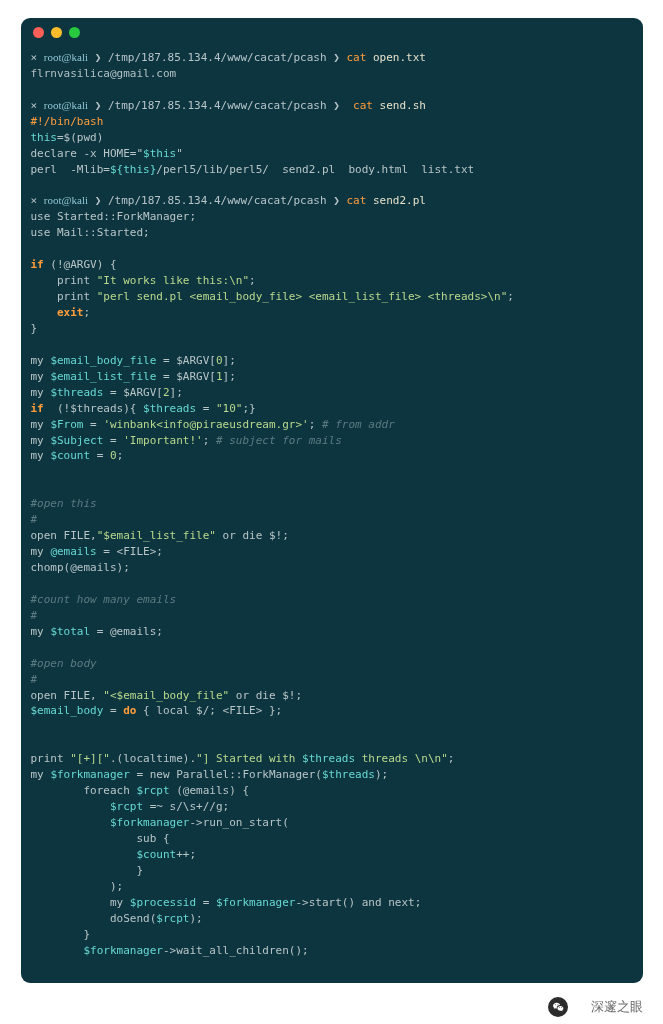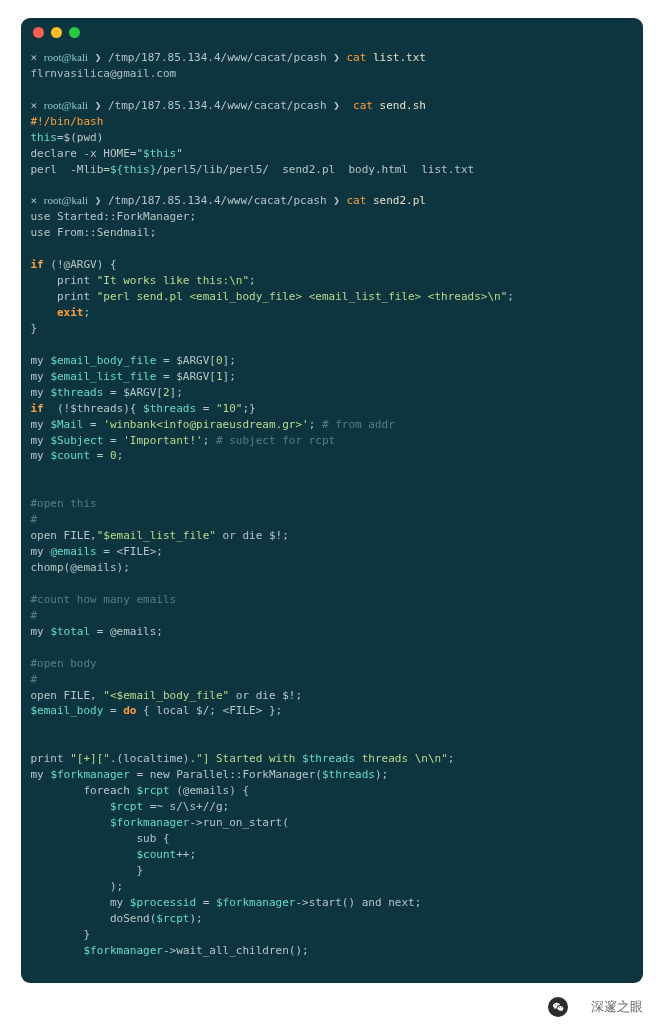--- a/index.html
+++ b/index.html
@@ -44,21 +44,21 @@
   .prompt-arrow { color:#b6c4c8;}
   .prompt-path { color:#b6c4c8;}
   .cmd-cat { color:#ff9d3c;margin-top:6px;}
   .cmd-arg { color:#e6e1ca;}
   .out {color:#b0c0c3;}
   .shebang{color:#ff9d3c;}
   .kw{color:#ff9d3c;font-weight:bold;}
   .var{color:#66d9d0;}
   .str{color:#b9d98c;}
   .num{color:#b9d98c;}
-  .comment{color:#5a7b82; }
+  .comment{color:#5a7b82; font-style:italic;}
   .plain{color:#b8c5c7;}
   .footer {
     position: relative;
     width:663px;
     background:#fff;
     height:40px;
   }
   .footer-logo{
     position:absolute;
     right:20px;
@@ -80,45 +80,45 @@
 </style>
 </head>
 <body>
 
 <div class="terminal">
   <div class="titlebar">
     <div class="dot red"></div>
     <div class="dot yellow"></div>
     <div class="dot green"></div>
   </div>
-  <div class="term-body"><span class="prompt-star">× </span><span class="prompt-user">root@kali</span><span class="prompt-arrow"> ❯ </span><span class="prompt-path">/tmp/187.85.134.4/www/cacat/pcash</span><span class="prompt-arrow"> ❯ </span><span class="cmd-cat">cat</span><span> </span><span class="cmd-arg">list.txt</span>
+  <div class="term-body"><span class="prompt-star">× </span><span class="prompt-user">root@kali</span><span class="prompt-arrow"> ❯ </span><span class="prompt-path">/tmp/187.85.134.4/www/cacat/pcash</span><span class="prompt-arrow"> ❯ </span><span class="cmd-cat">cat</span><span> </span><span class="cmd-arg">open.txt</span>
 <span class="out">flrnvasilica@gmail.com</span>
 
 <span class="prompt-star">× </span><span class="prompt-user">root@kali</span><span class="prompt-arrow"> ❯ </span><span class="prompt-path">/tmp/187.85.134.4/www/cacat/pcash</span><span class="prompt-arrow"> ❯  </span><span class="cmd-cat">cat</span><span> </span><span class="cmd-arg">send.sh</span>
 <span class="shebang">#!/bin/bash</span>
 <span class="var">this</span><span class="plain">=$(pwd)</span>
 <span class="plain">declare -x HOME="</span><span class="var">$this</span><span class="plain">"</span>
 <span class="plain">perl  -Mlib=</span><span class="var">${this}</span><span class="plain">/perl5/lib/perl5/  send2.pl  body.html  list.txt</span>
 
 <span class="prompt-star">× </span><span class="prompt-user">root@kali</span><span class="prompt-arrow"> ❯ </span><span class="prompt-path">/tmp/187.85.134.4/www/cacat/pcash</span><span class="prompt-arrow"> ❯ </span><span class="cmd-cat">cat</span><span> </span><span class="cmd-arg">send2.pl</span>
 <span class="plain">use Started::ForkManager;</span>
-<span class="plain">use From::Sendmail;</span>
+<span class="plain">use Mail::Started;</span>
 
 <span class="kw">if</span><span class="plain"> (!@ARGV) {</span>
 <span class="plain">    print </span><span class="str">"It works like this:\n"</span><span class="plain">;</span>
 <span class="plain">    print </span><span class="str">"perl send.pl &lt;email_body_file&gt; &lt;email_list_file&gt; &lt;threads&gt;\n"</span><span class="plain">;</span>
 <span class="kw">    exit</span><span class="plain">;</span>
 <span class="plain">}</span>
 
 <span class="plain">my </span><span class="var">$email_body_file</span><span class="plain"> = $ARGV[</span><span class="num">0</span><span class="plain">];</span>
 <span class="plain">my </span><span class="var">$email_list_file</span><span class="plain"> = $ARGV[</span><span class="num">1</span><span class="plain">];</span>
 <span class="plain">my </span><span class="var">$threads</span><span class="plain"> = $ARGV[</span><span class="num">2</span><span class="plain">];</span>
 <span class="kw">if</span><span class="plain">  (!$threads){ </span><span class="var">$threads</span><span class="plain"> = </span><span class="str">"10"</span><span class="plain">;}</span>
-<span class="plain">my </span><span class="var">$Mail</span><span class="plain"> = </span><span class="str">'winbank&lt;info@piraeusdream.gr&gt;'</span><span class="plain">; </span><span class="comment"># from addr</span>
-<span class="plain">my </span><span class="var">$Subject</span><span class="plain"> = </span><span class="str">'Important!'</span><span class="plain">; </span><span class="comment"># subject for rcpt</span>
+<span class="plain">my </span><span class="var">$From</span><span class="plain"> = </span><span class="str">'winbank&lt;info@piraeusdream.gr&gt;'</span><span class="plain">; </span><span class="comment"># from addr</span>
+<span class="plain">my </span><span class="var">$Subject</span><span class="plain"> = </span><span class="str">'Important!'</span><span class="plain">; </span><span class="comment"># subject for mails</span>
 <span class="plain">my </span><span class="var">$count</span><span class="plain"> = </span><span class="num">0</span><span class="plain">;</span>
 
 
 <span class="comment">#open this</span>
 <span class="comment">#</span>
 <span class="plain">open FILE,</span><span class="str">"$email_list_file"</span><span class="plain"> or die $!;</span>
 <span class="plain">my </span><span class="var">@emails</span><span class="plain"> = &lt;FILE&gt;;</span>
 <span class="plain">chomp(@emails);</span>
 
 <span class="comment">#count how many emails</span>

